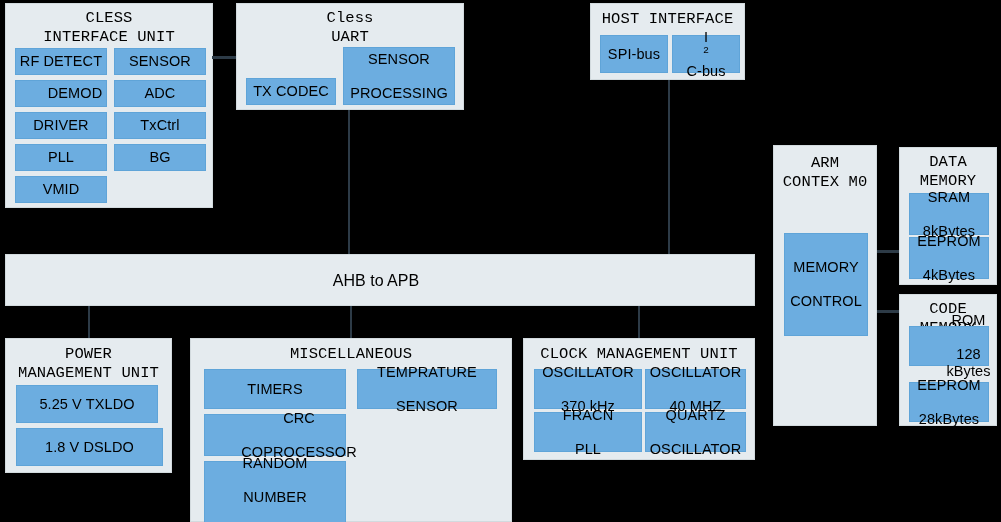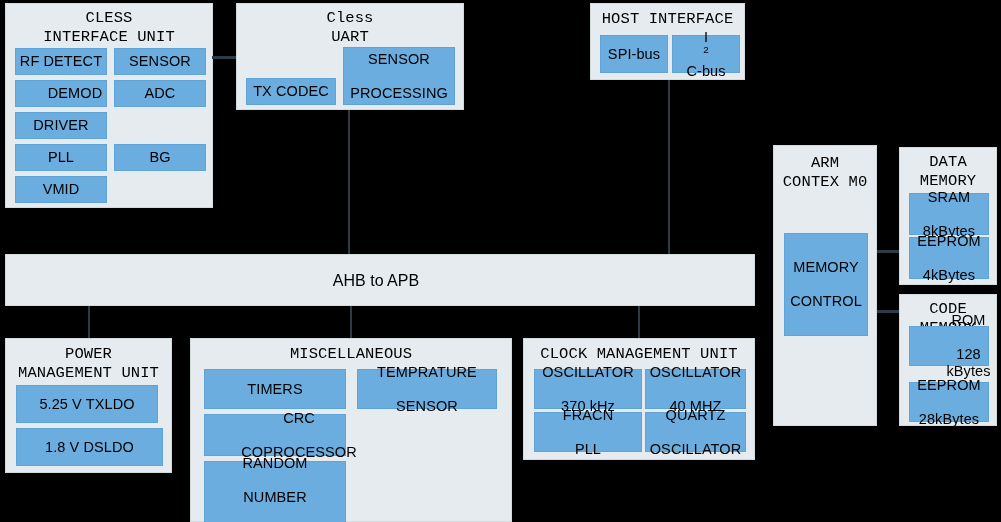--- a/index.html
+++ b/index.html
@@ -77,20 +77,23 @@
     </div>
     <div class="blk" style="left:9px;top:76px;width:92px;height:27px;padding-left:28px;">
       <span>DEMOD</span>
     </div>
     <div class="blk" style="left:108px;top:76px;width:92px;height:27px;">
       <span>ADC</span>
     </div>
     <div class="blk" style="left:9px;top:108px;width:92px;height:27px;">
       <span>DRIVER</span>
     </div>
+    <div class="blk" style="left:108px;top:108px;width:92px;height:27px;">
+      <span>TxCtrl</span>
+    </div>
     <div class="blk" style="left:9px;top:140px;width:92px;height:27px;">
       <span>PLL</span>
     </div>
     <div class="blk" style="left:108px;top:140px;width:92px;height:27px;">
       <span>BG</span>
     </div>
     <div class="blk" style="left:9px;top:172px;width:92px;height:27px;">
       <span>VMID</span>
     </div>
   </div>

